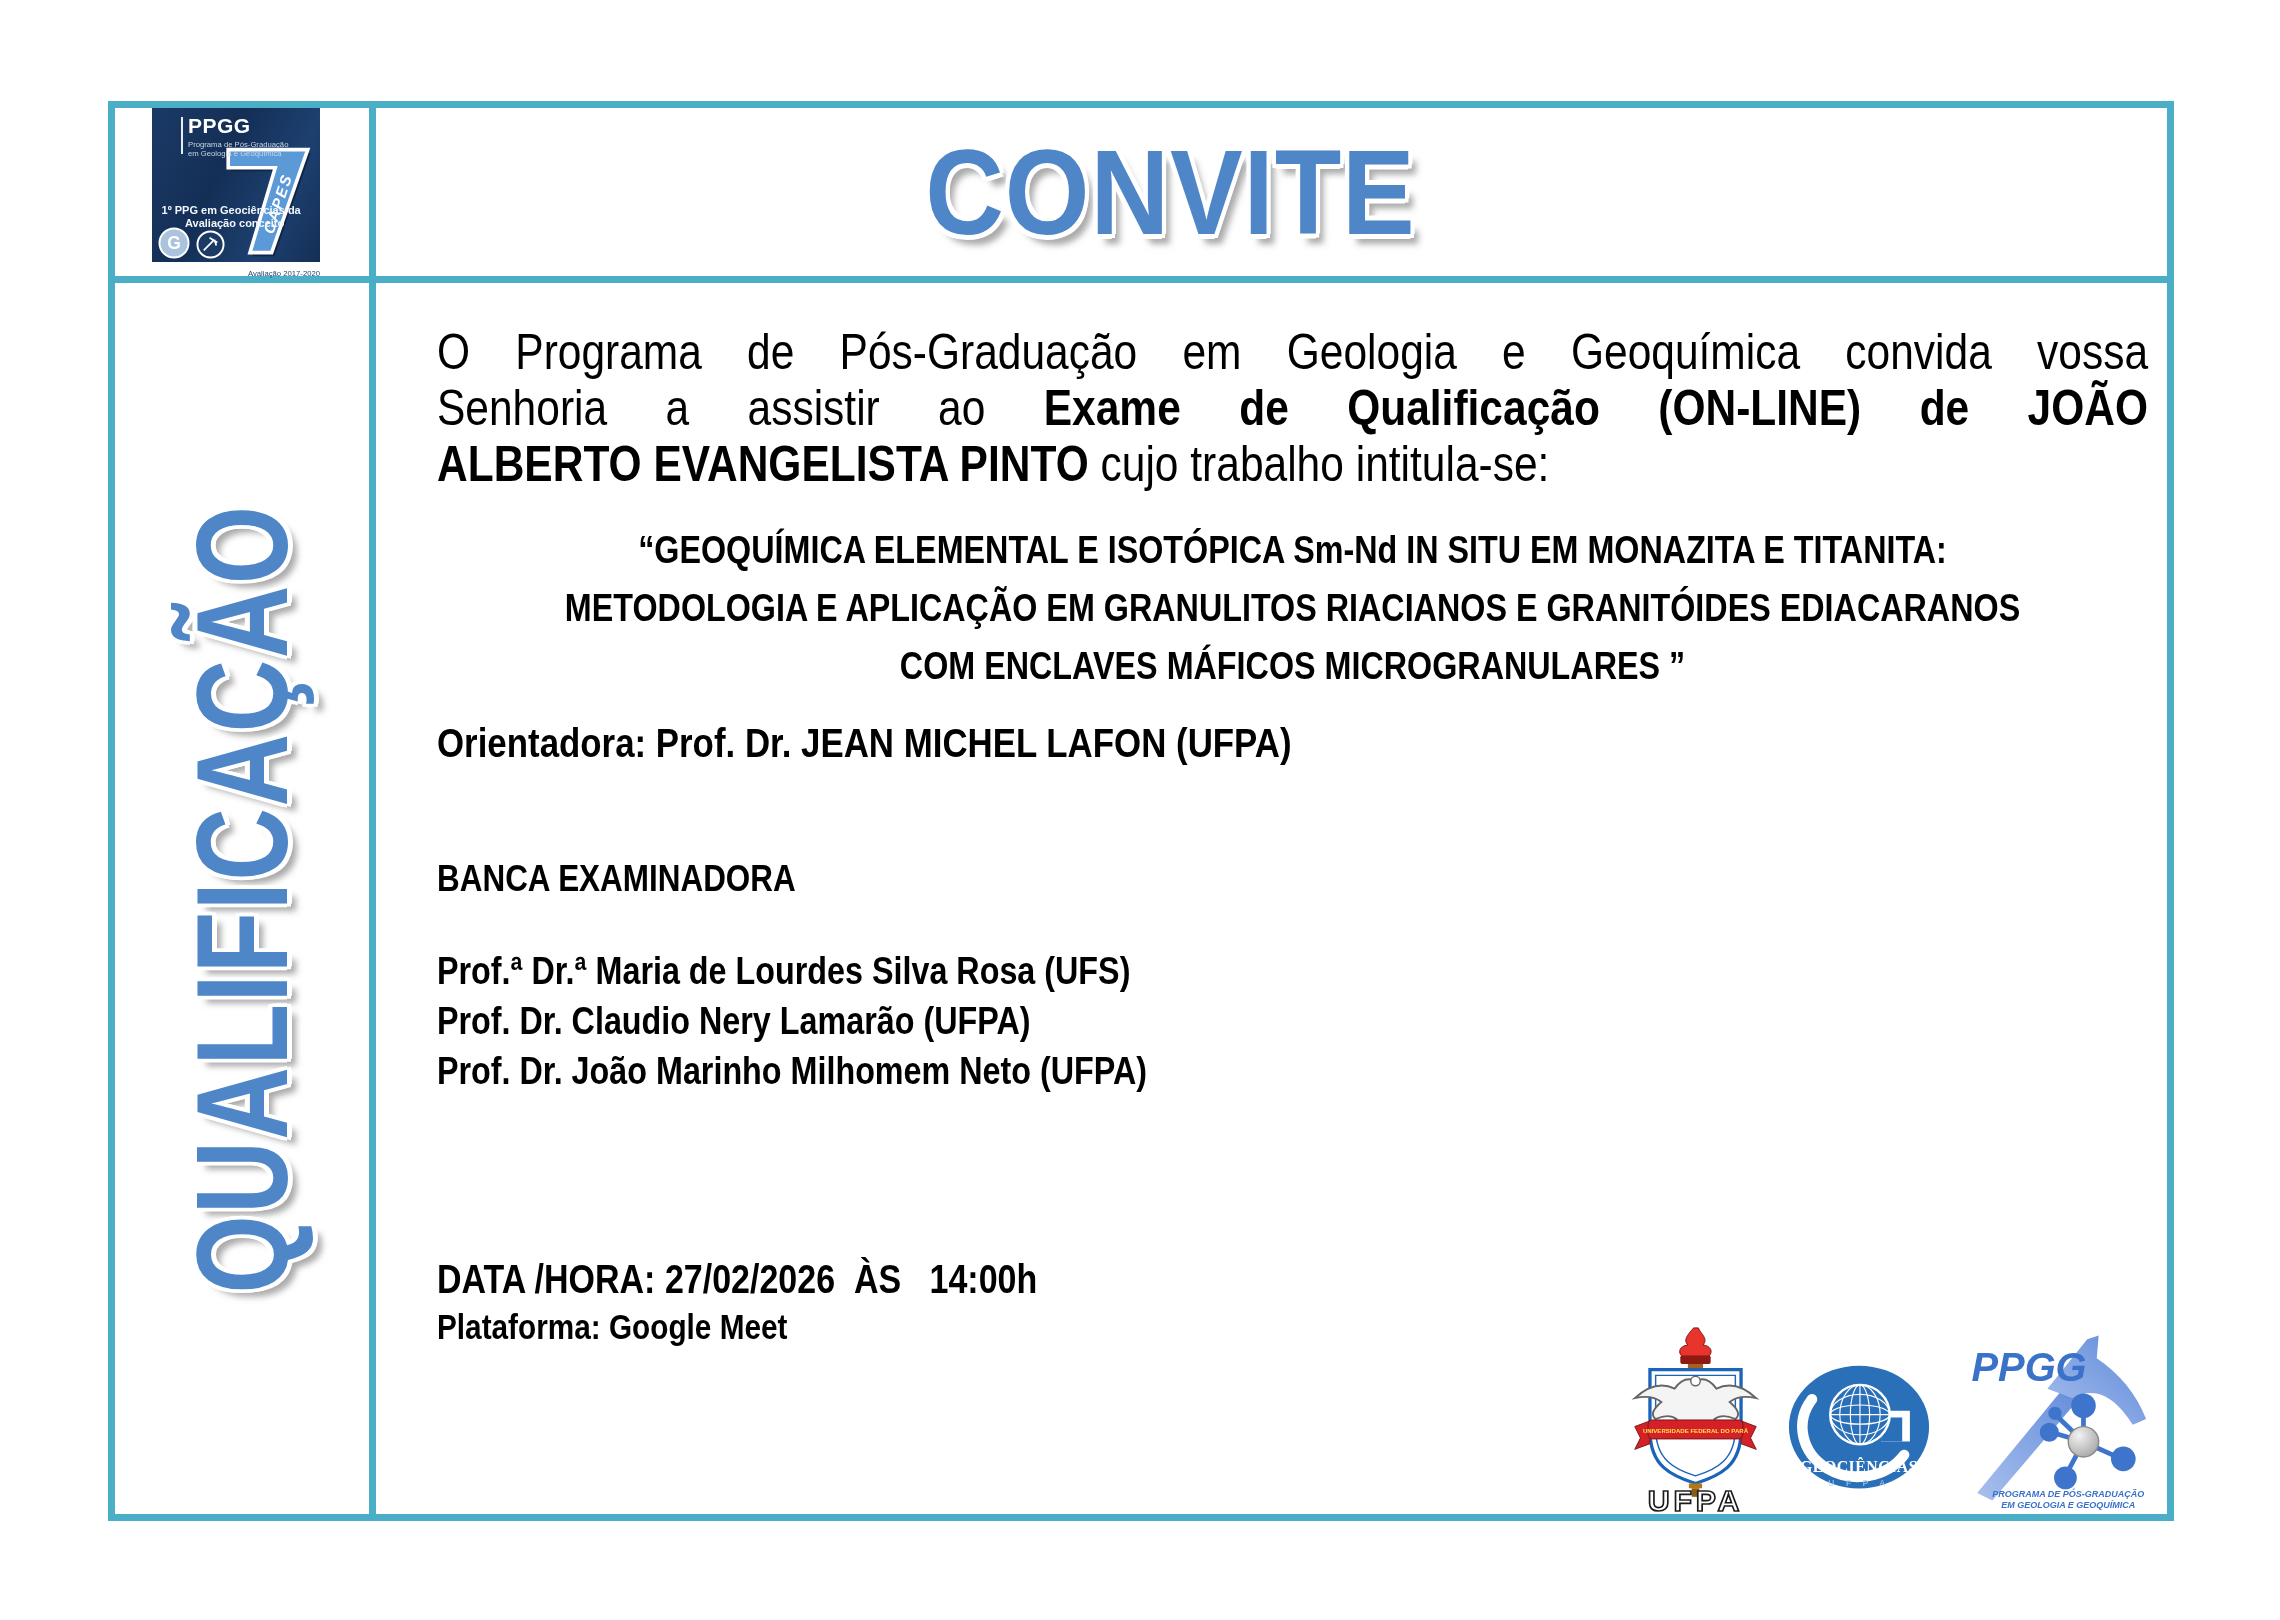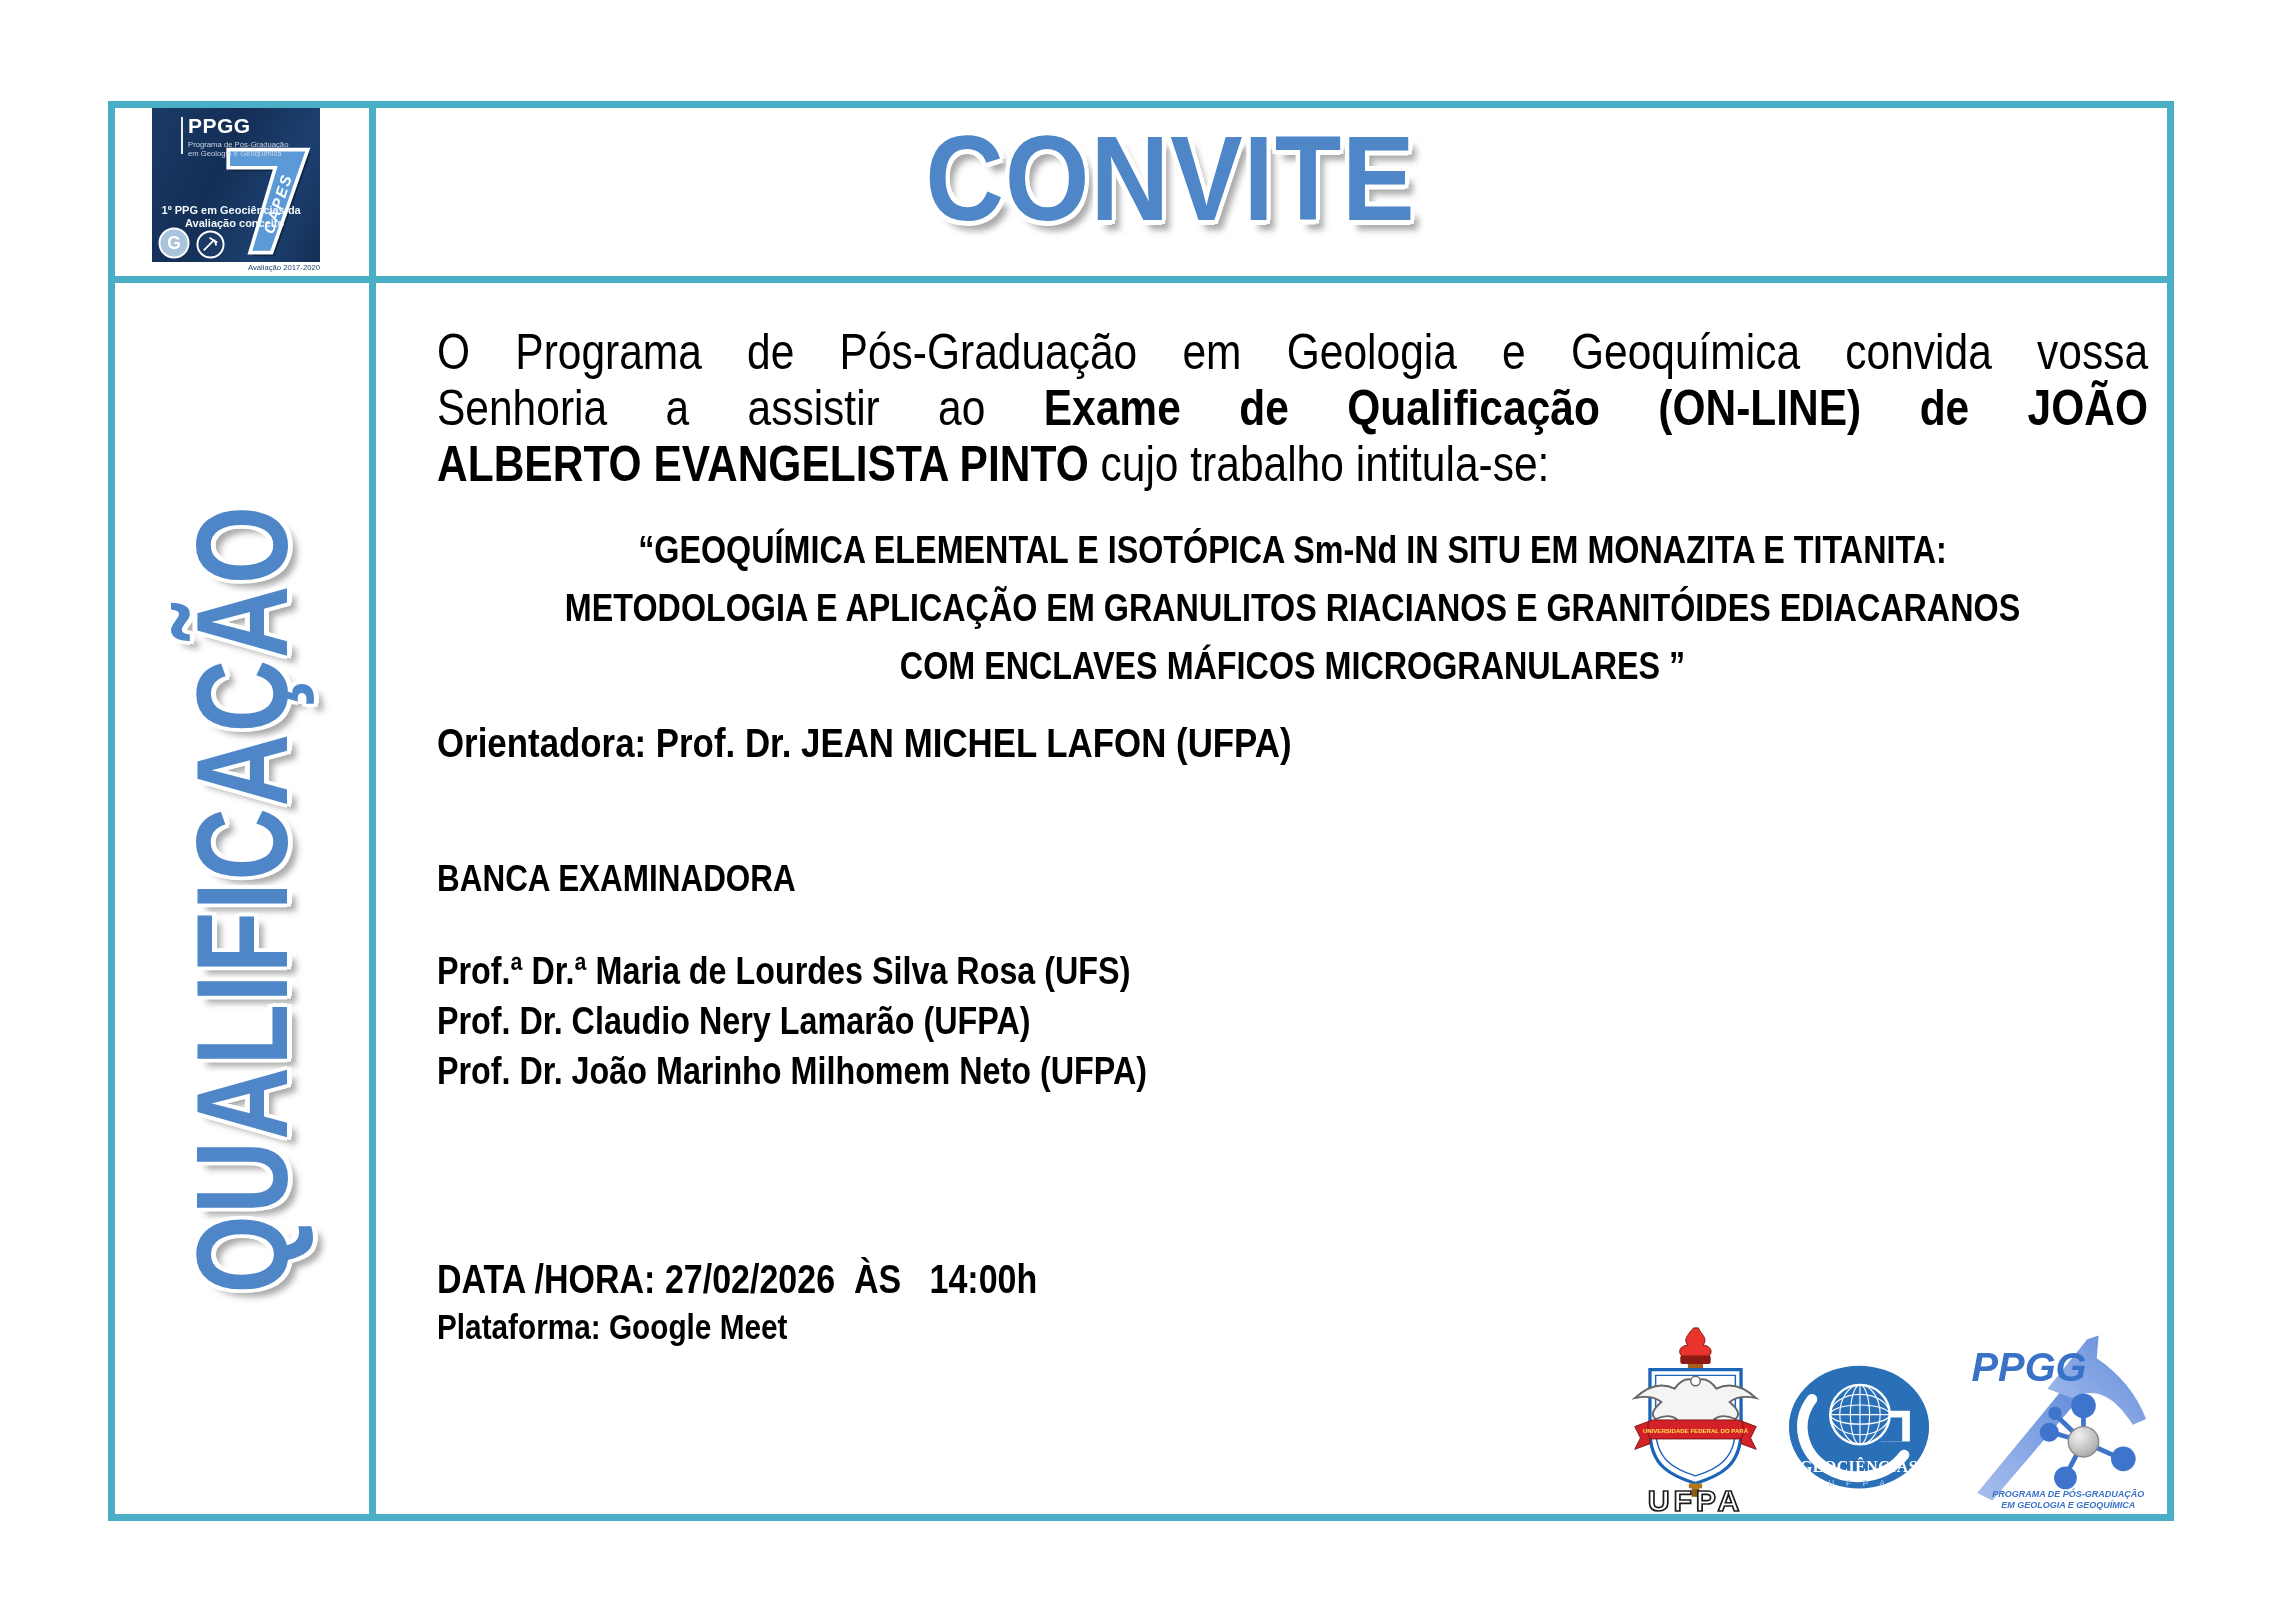--- a/index.html
+++ b/index.html
@@ -15,21 +15,21 @@
   .frame {
     position:absolute; left:108px; top:101px;
     width:2066px; height:1420px;
     border:7.7px solid #49aec6;
     display:grid;
     grid-template-columns:261px 1fr;
     grid-template-rows:175px 1fr;
   }
   .cell { position:relative; background:#fff; }
   .cell-corner { border-right:7.7px solid #49aec6; border-bottom:7.7px solid #49aec6; }
-  .cell-banner { border-bottom:7.7px solid #49aec6; display:flex; align-items:flex-start; justify-content:center; }
+  .cell-banner { border-bottom:7.7px solid #49aec6; display:flex; align-items:center; justify-content:center; }
   .cell-side   { border-right:7.7px solid #49aec6; }
   .cell-main   { overflow:hidden; }
 
   
   .fx3d {
     color:#4e86c8; font-weight:bold;
     text-shadow:
       -3.8px -3.8px 0 #fff, 3.8px -3.8px 0 #fff, -3.8px 3.8px 0 #fff, 3.8px 3.8px 0 #fff,
       -4.8px 0 0 #fff, 4.8px 0 0 #fff, 0 -4.8px 0 #fff, 0 4.8px 0 #fff,
       8.6px 9.6px 6.7px rgba(100,100,100,.55);
@@ -59,21 +59,21 @@
   }
   .corner-vline { position:absolute; left:29px; top:8.6px; width:1.9px; height:37px; background:#e8eef6; }
   .corner-acronym { position:absolute; left:36px; top:5.8px; color:#fff; font-weight:bold; font-size:21px; letter-spacing:0.5px; }
   .corner-sub { position:absolute; left:36px; color:#c9d4e4; font-size:7.7px; line-height:9.6px; }
   .corner-sub1 { top:32px; } .corner-sub2 { top:41px; }
   .corner-seven { position:absolute; right:5.8px; top:38px; }
   .corner-tag { position:absolute; color:#f2f6fb; font-size:11px; font-weight:bold; }
   .corner-tag1 { left:9.6px; top:96px; }
   .corner-tag2 { left:33px; top:109px; }
   .corner-circles { position:absolute; bottom:2.9px; left:5.8px; display:flex; gap:6.7px; align-items:flex-end; }
-  .corner-eval { margin-top:1px; font-size:7.7px; color:#24456e; text-align:right; width:168px; }
+  .corner-eval { margin-top:7px; font-size:7.7px; color:#24456e; text-align:right; width:168px; }
 
   
   .content {
     position:absolute; left:61px; top:35px; width:2013px;
     transform:scaleX(0.85); transform-origin:left top;
     color:#000;
   }
   .intro { font-size:50px; line-height:56px; margin-top:5.8px; }
   .intro .jline { text-align:justify; text-align-last:justify; }
   .intro .lline { text-align:left; }

